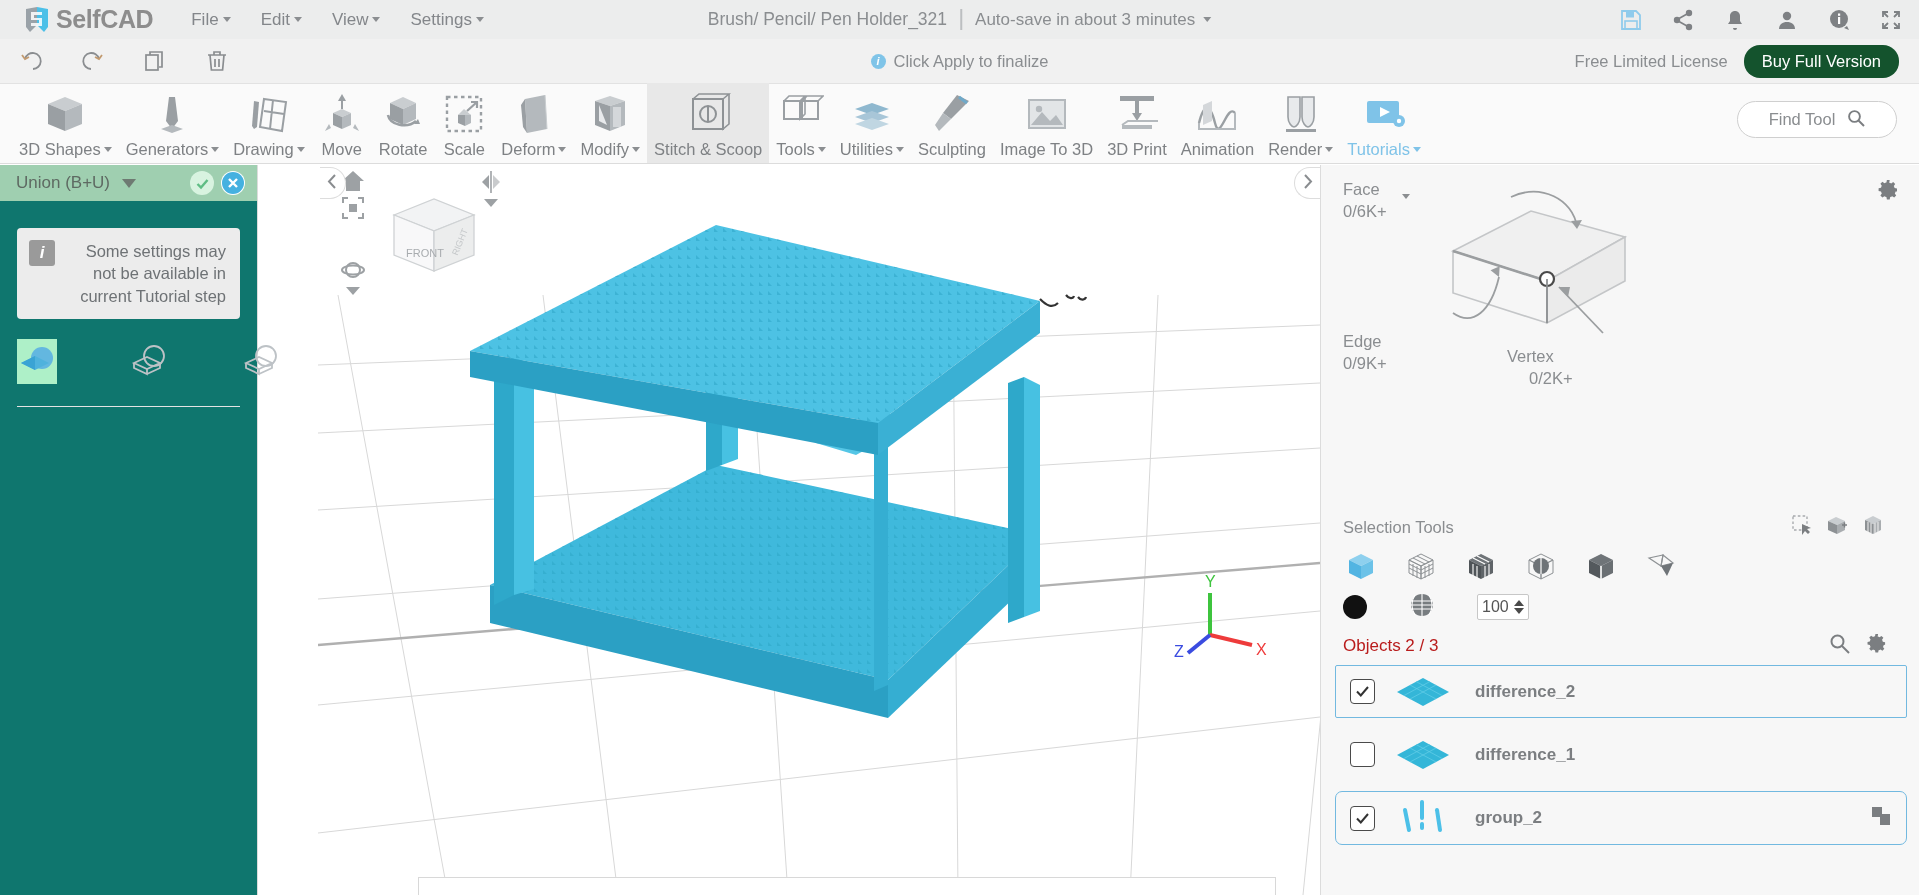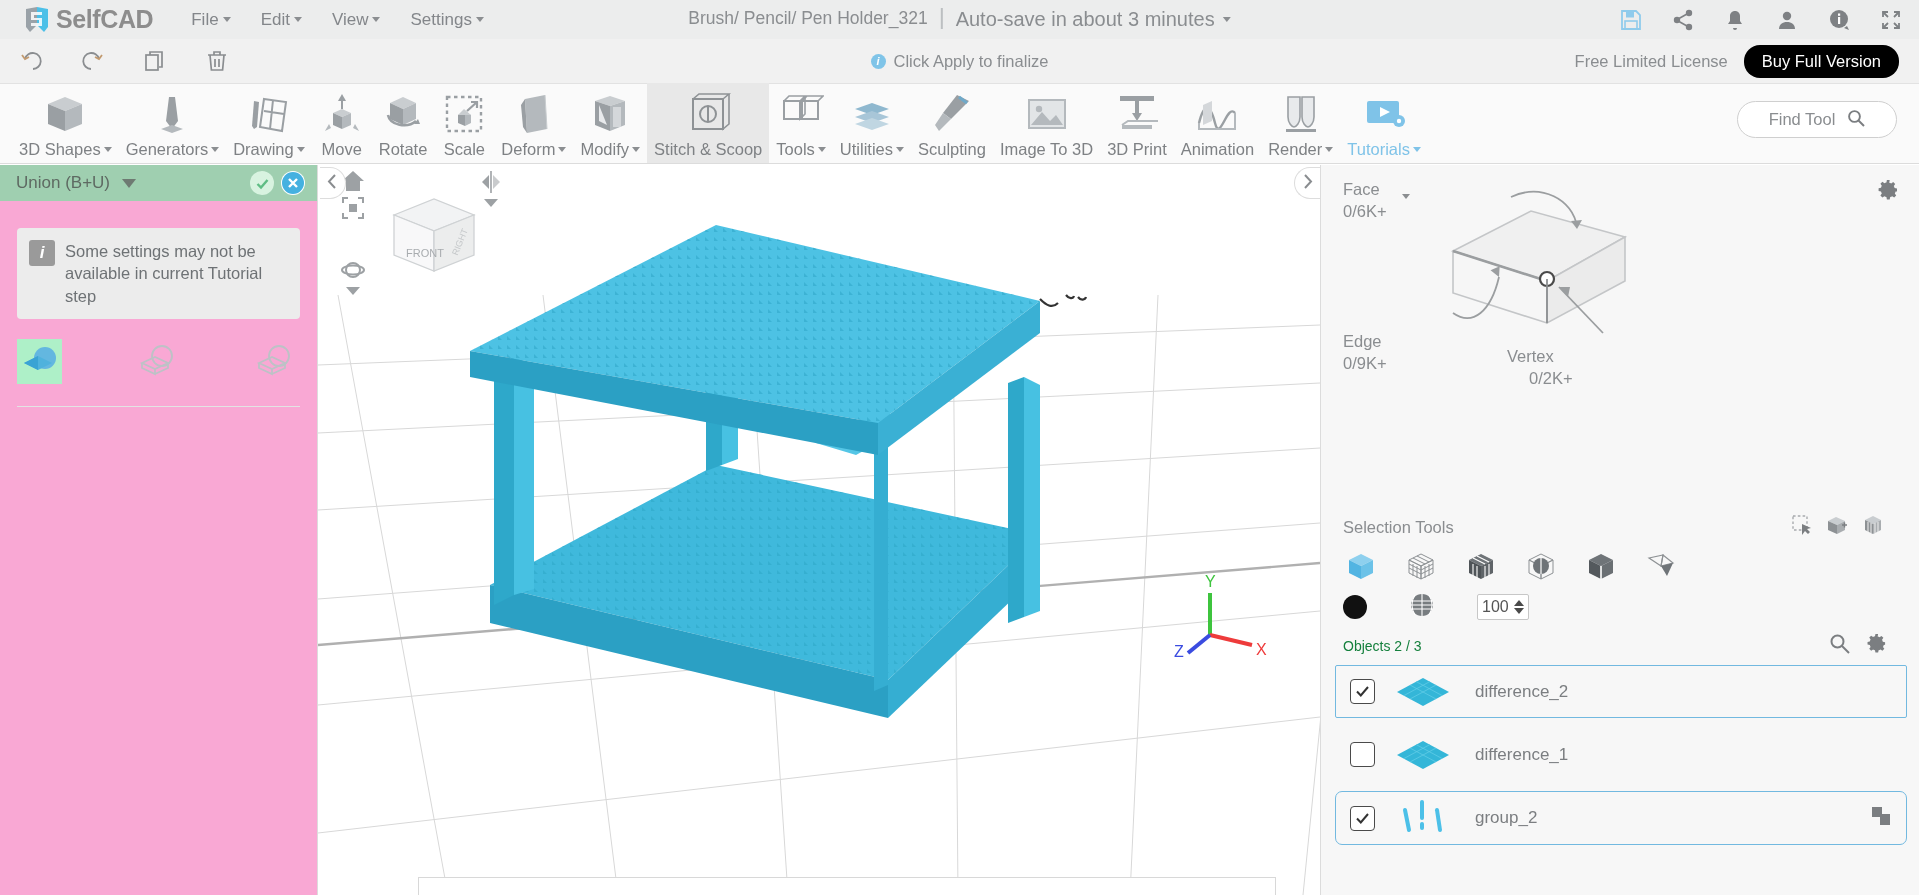--- a/index.html
+++ b/index.html
@@ -19,40 +19,40 @@
   }
   .logo-wrap { display:flex; align-items:center; margin-left:22px; }
   .logo-mark { width:30px; height:30px; position:relative; }
   .logo-text { font-size:25px; color:#8d8d8d; margin-left:4px; letter-spacing:-0.4px; font-weight:700;}
   .menu-items { display:flex; align-items:flex-start; margin-left:38px; gap:30px; }
   .menu-item { font-size:17px; color:#83868a; cursor:pointer; display:flex; align-items:center; gap:4px;}
   .caret { width:0;height:0;border-left:4.5px solid transparent;border-right:4.5px solid transparent;border-top:5px solid #8b8e91; display:inline-block;}
   .doc-title-wrap { position:absolute; left:50%; transform:translateX(-50%); display:flex; gap:13px; white-space:nowrap;}
   .doc-title { font-size:17.5px; color:#8a8d90; }
   .divider-v { width:2px; height:21px; background:#bcbfc1; }
-  .autosave { font-size:20px; color:#8a8d90; display:flex; align-items:center; gap:8px;}
+  .autosave { font-size:17px; color:#8a8d90; display:flex; align-items:center; gap:8px;}
   .top-icons { position:absolute; right:16px; display:flex; align-items:center; gap:28px; }
   .ticon { width:24px; height:24px; display:flex; align-items:center; justify-content:center; cursor:pointer;}
 
   
   .actionbar {
     position:absolute; top:39px; left:0; width:1919px; height:45px;
     background:#f1f1f1; border-bottom:1px solid #e2e2e2; display:flex; align-items:center;
   }
   .abtn { width:26px;height:26px;margin-left:0; display:flex;align-items:center;justify-content:center; cursor:pointer;}
   .abar-left { display:flex; align-items:center; gap:36px; margin-left:18px;}
   .apply-hint {
     position:absolute; left:50%; transform:translateX(-50%);
     font-size:16.5px; color:#8a8d90; display:flex; align-items:center; gap:8px; white-space:nowrap;
   }
   .info-dot { width:15px;height:15px;border-radius:50%;background:#7fc4e8;color:#fff;font-size:11px;
               display:flex;align-items:center;justify-content:center; font-style:italic; font-weight:bold;}
   .license-wrap { position:absolute; right:20px; display:flex; align-items:center; gap:16px;}
   .license-text { font-size:16.5px; color:#8a8d90; }
-  .buy-btn { background:#000000; color:#fff; font-size:16.5px; border-radius:16px; padding:7px 18px; border:none; cursor:pointer;}
+  .buy-btn { background:#14532d; color:#fff; font-size:16.5px; border-radius:16px; padding:7px 18px; border:none; cursor:pointer;}
 
   
   .ribbon {
     position:absolute; top:84px; left:0; width:1919px; height:80px;
     background:#fafafa; border-bottom:1px solid #dcdcdc;
     display:flex; align-items:flex-end;
   }
   .rtool {
     height:80px; display:flex; flex-direction:column; align-items:center; justify-content:flex-end;
     padding:0 7px 4px 7px; cursor:pointer; position:relative;
@@ -64,22 +64,22 @@
   .rtool.highlight .caret { border-top-color:#7fc3e8; }
   .findtool {
     position:absolute; right:22px; top:17px;
     width:160px; height:37px; border:1px solid #cfcfcf; border-radius:19px; background:#fff;
     display:flex; align-items:center; justify-content:center; gap:12px; cursor:pointer;
   }
   .findtool span { font-size:16.5px; color:#8a8d90;}
 
   
   .leftpanel {
-    position:absolute; top:165px; left:0; width:318px; height:730px;
-    background:#f9a8d4; border-right:1px solid #dcdcdc;
+    position:absolute; top:165px; left:0; width:258px; height:730px;
+    background:#0f766e; border-right:1px solid #dcdcdc;text-align:right;
   }
   .lp-header {
     height:36px; background:#9fcfb0; display:flex; align-items:center; padding:0 8px;
   }
   .lp-title { font-size:17px; color:#5e6a62; margin-left:8px; }
   .lp-caret { margin-left:12px; width:0;height:0;border-left:7px solid transparent;border-right:7px solid transparent;border-top:9px solid #6e7a72;}
   .lp-actions { margin-left:auto; display:flex; gap:7px; align-items:center; padding-right:4px;}
   .circ { width:24px;height:24px;border-radius:50%; display:flex;align-items:center;justify-content:center; cursor:pointer;}
   .circ.ok { background:#d8f3e0; }
   .circ.cancel { background:#fff; }
@@ -133,32 +133,32 @@
   .seltools-mini { margin-left:auto; display:flex; gap:12px; align-items:center; padding-right:18px;}
   .seltype-row { position:absolute; left:22px; top:383px; display:flex; gap:24px; align-items:center;}
   .seltype { width:36px;height:36px; display:flex;align-items:center;justify-content:center; cursor:pointer;}
   .matrow { position:absolute; left:22px; top:427px; display:flex; gap:42px; align-items:center;}
   .swatch-black { width:24px;height:24px;border-radius:50%;background:#111; cursor:pointer;}
   .numbox { width:52px;height:26px;border:1px solid #c7c7c7; background:#fff; border-radius:2px;
             display:flex; align-items:center; padding:0 4px; cursor:pointer;}
   .numbox span { font-size:16px; color:#555; }
   .spin { margin-left:auto; display:flex; flex-direction:column; gap:2px; align-items:center;}
   .objects-row { position:absolute; left:22px; top:468px; width:560px; display:flex; align-items:center;}
-  .objects-row .lbl { font-size:14px; color:#15803d;}
+  .objects-row .lbl { font-size:17px; color:#b91c1c;}
   .objects-actions { margin-left:auto; display:flex; gap:16px; align-items:center; padding-right:16px;}
   .objlist { position:absolute; left:14px; top:500px; width:572px; height:228px; overflow:hidden;}
   .objrow {
     display:flex; align-items:center; height:53px; padding:0 14px; margin-bottom:10px;
     border:1px solid transparent; border-radius:2px; cursor:pointer;
   }
   .objrow.selected { border-color:#72b9e0; }
   .chk { width:25px;height:25px;border:1.6px solid #4a4a4a;border-radius:4px;background:#fff;
          display:flex;align-items:center;justify-content:center; flex:0 0 auto; cursor:pointer;}
   .obj-thumb { width:56px; height:40px; margin-left:20px; display:flex; align-items:center; justify-content:center; flex:0 0 auto;}
-  .obj-name { font-size:17px; color:#7b7e81; margin-left:24px; }
+  .obj-name { font-size:17px; color:#7b7e81; margin-left:24px;font-weight:bold; }
   .obj-trailing { margin-left:auto; }
 </style>
 </head>
 <body>
 
 <div class="app">
 
   <div class="menubar">
     <div class="logo-wrap">
       <span class="logo-mark">

